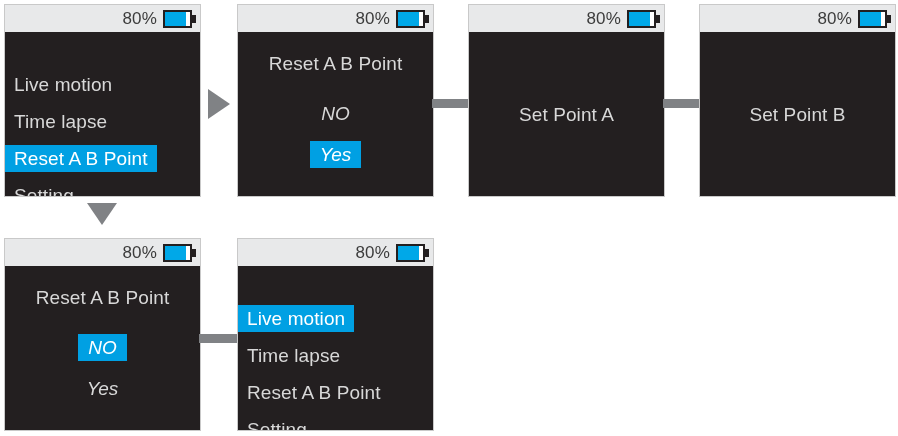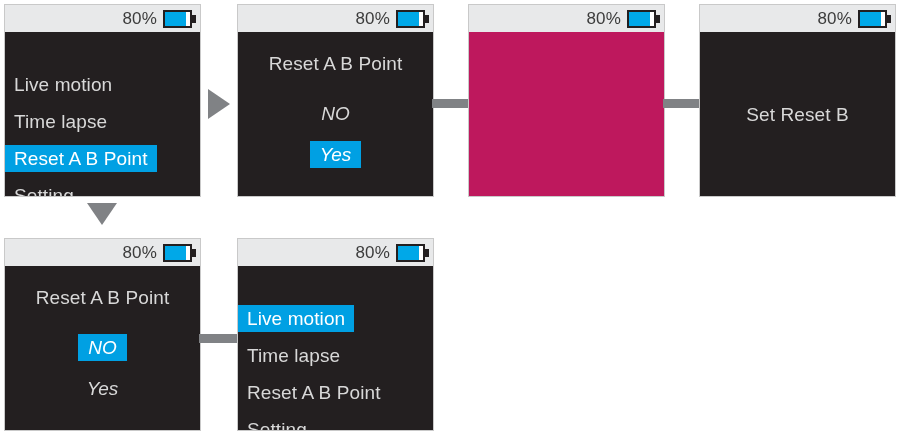--- a/index.html
+++ b/index.html
@@ -17,21 +17,21 @@
   #flow {
     position: absolute;
     left: 0; top: 0;
     width: 898px;
     height: 436px;
   }
 
   
   .screen {
     position: absolute;
-    background: #be185d;
+    background: #fde047;
     border: 1px solid #c9c9c9;
     box-sizing: border-box;
     display: flex;
     flex-direction: column;
     overflow: hidden;
   }
   .statusbar {
     height: 27px;
     background: #e8e9ea;
     flex: 0 0 27px;
@@ -204,35 +204,38 @@
 
   <div class="screen" style="left:468px; top:4px; width:197px; height:193px;">
     <div class="statusbar">
       <span class="battery-pct">80%</span>
       <span class="battery-icon">
         <span class="battery-body"></span>
         <span class="battery-fill" style="width:21px;"></span>
         <span class="battery-cap"></span>
       </span>
     </div>
+    <div class="display">
+      <div class="single-label">Set Point A</div>
+    </div>
   </div>
 
   <div class="conn-bar" style="left:663px; top:99px; width:38px;"></div>
 
   <div class="screen" style="left:699px; top:4px; width:197px; height:193px;">
     <div class="statusbar">
       <span class="battery-pct">80%</span>
       <span class="battery-icon">
         <span class="battery-body"></span>
         <span class="battery-fill" style="width:21px;"></span>
         <span class="battery-cap"></span>
       </span>
     </div>
     <div class="display">
-      <div class="single-label">Set Reset B</div>
+      <div class="single-label">Set Point B</div>
     </div>
   </div>
 
   <div class="arrow-down" style="left:87px; top:203px;"></div>
 
   <div class="screen" style="left:4px; top:238px; width:197px; height:193px;">
     <div class="statusbar">
       <span class="battery-pct">80%</span>
       <span class="battery-icon">
         <span class="battery-body"></span>

